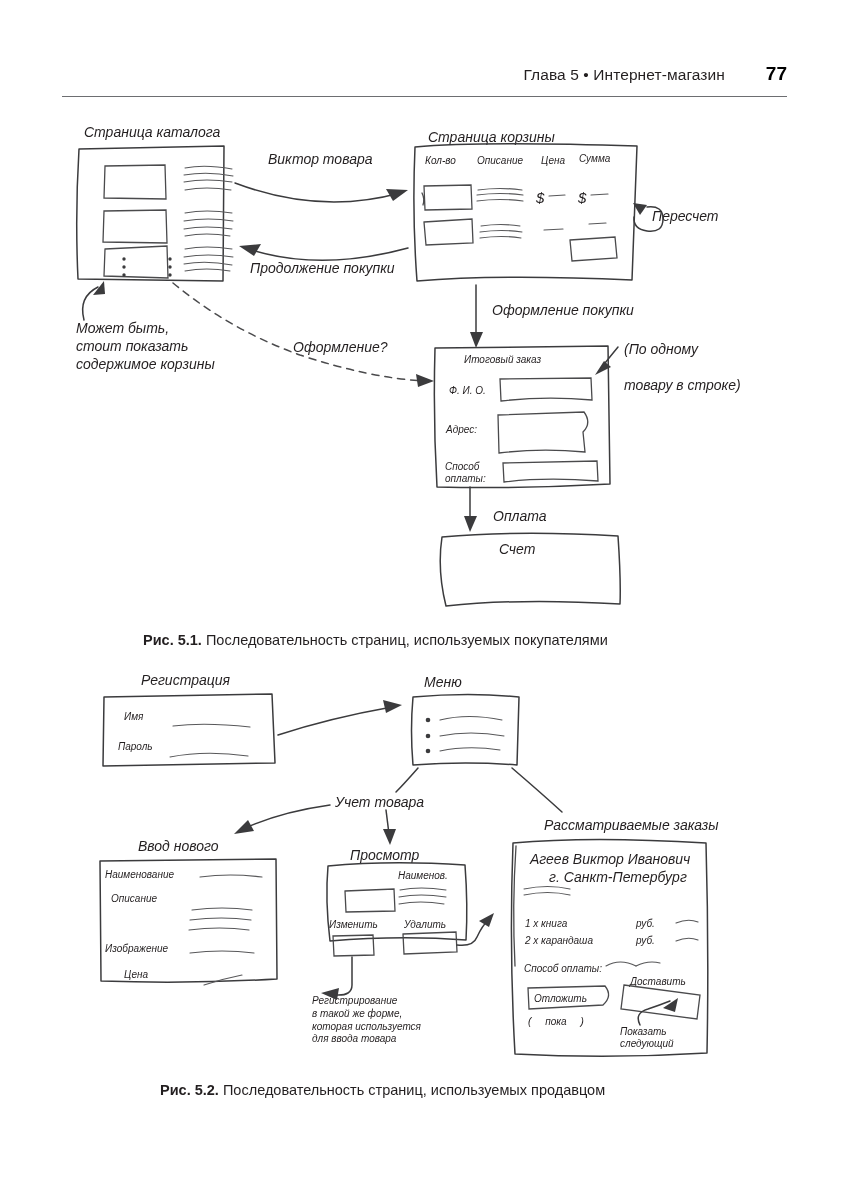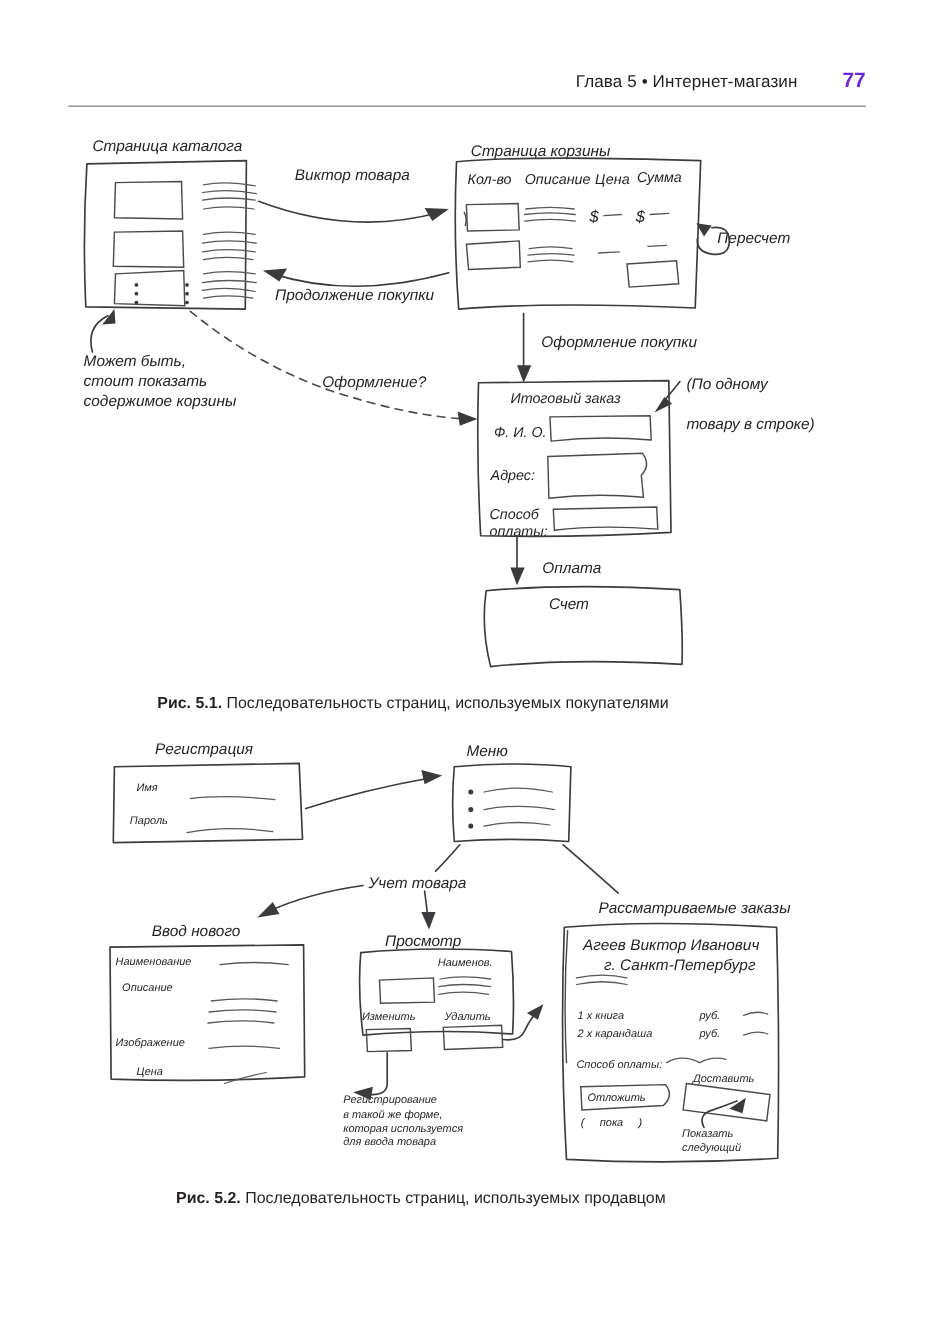--- a/index.html
+++ b/index.html
@@ -9,38 +9,38 @@
   }
   .page{position:absolute;left:0;top:0;width:849px;height:920px;}
 
   
   .runhead{position:absolute;left:62px;top:66px;width:725px;height:34px;}
   .runhead .title{
     position:absolute;right:62px;top:0;font-size:15.5px;letter-spacing:.1px;
     color:#231f20;white-space:nowrap;
   }
   .runhead .pagenum{
-    position:absolute;right:0;top:-3px;font-size:19px;font-weight:bold;color:#6d28d9;
+    position:absolute;right:0;top:-3px;font-size:19px;font-weight:bold;color:#000000;
   }
   .runhead .rule{
     position:absolute;left:0;top:30px;width:725px;height:1.4px;background:#6d6e71;
   }
 
   
   .caption{position:absolute;font-size:14.5px;color:#231f20;white-space:nowrap;}
   .caption b{font-weight:bold;}
   #cap51{left:143px;top:632px;}
   #cap52{left:160px;top:1082px;}
 
   
   .lbl{
     position:absolute;font-style:italic;color:#231f20;white-space:pre;
     font-size:13.5px;line-height:1.28;
   }
-  .lbl.sm{font-size:13px;}
+  .lbl.sm{font-size:10px;}
   .lbl.md{font-size:10px;}
   .lbl.lg{font-size:14px;}
 
   svg{position:absolute;left:0;top:0;overflow:visible;}
   .figsvg{pointer-events:none;}
   .s{fill:none;stroke:#3b3b3d;stroke-width:1.5;stroke-linecap:round;stroke-linejoin:round;}
   .s2{fill:none;stroke:#4a4a4c;stroke-width:1.3;stroke-linecap:round;}
   .thin{fill:none;stroke:#58585a;stroke-width:1.15;stroke-linecap:round;}
   .dash{fill:none;stroke:#4a4a4c;stroke-width:1.5;stroke-dasharray:7 6;stroke-linecap:round;}
   .dot{fill:#3b3b3d;}

